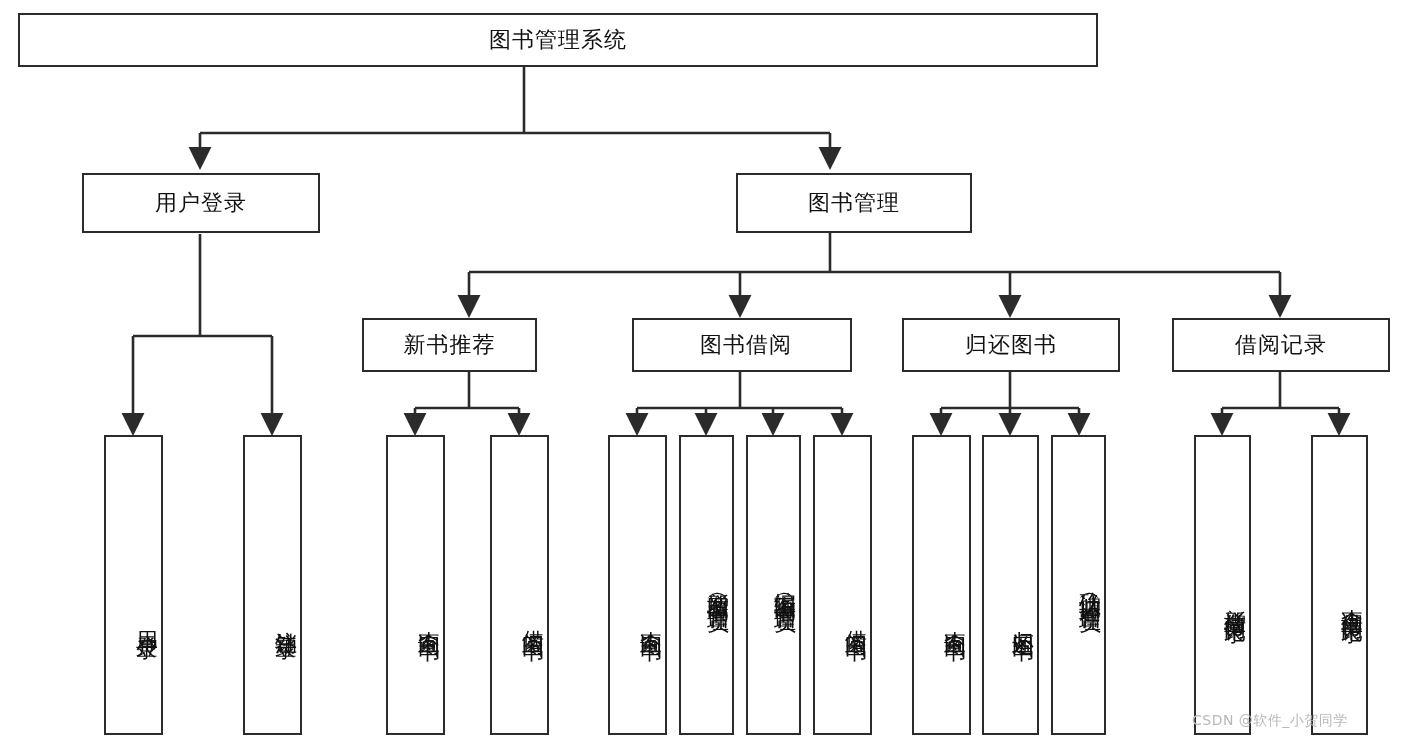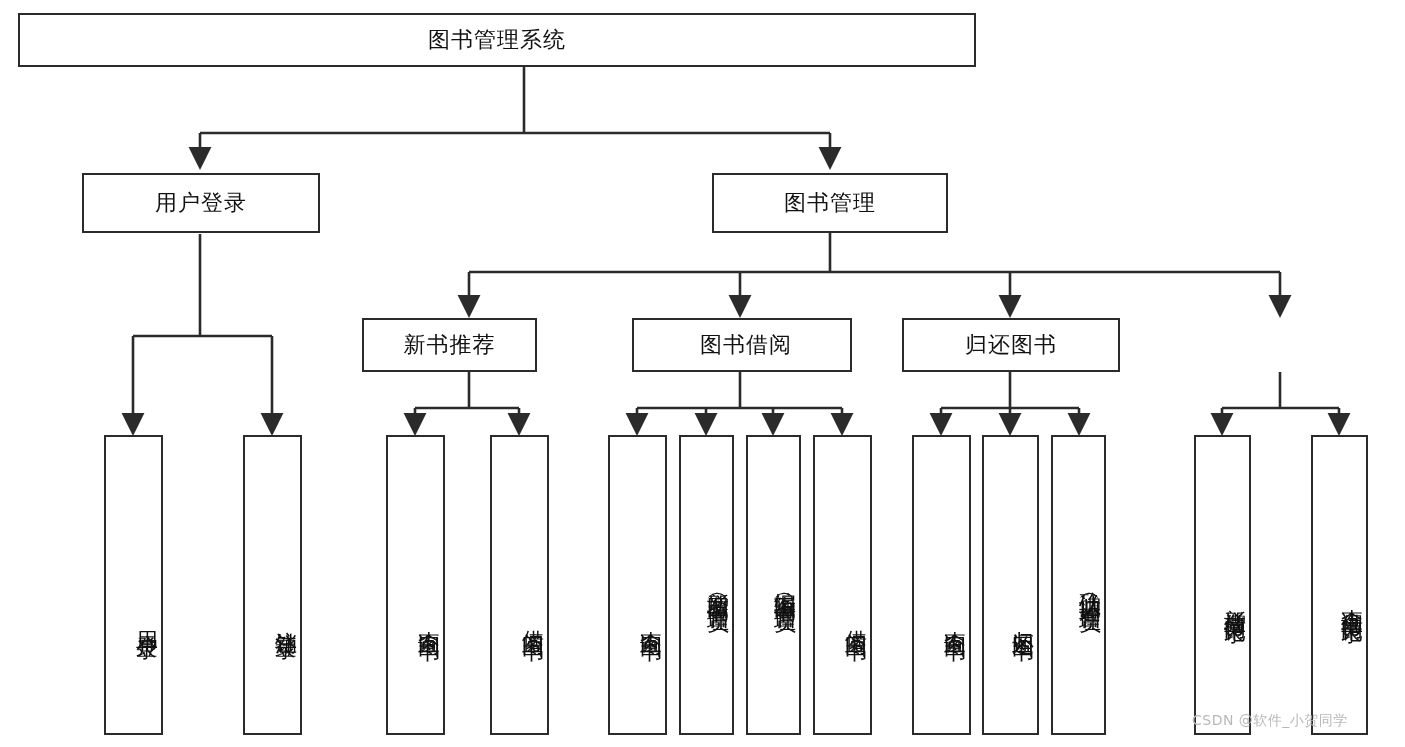--- a/index.html
+++ b/index.html
@@ -116,44 +116,47 @@
       <path d="M 1010 408 L 1010 432" marker-end="url(#arrow)"></path>
       <path d="M 1079 408 L 1079 432" marker-end="url(#arrow)"></path>
 
       <path d="M 1280 372 L 1280 408"></path>
       <path d="M 1222 408 L 1339 408"></path>
       <path d="M 1222 408 L 1222 432" marker-end="url(#arrow)"></path>
       <path d="M 1339 408 L 1339 432" marker-end="url(#arrow)"></path>
     </g>
   </svg>
 
-  <div class="node horizontal" style="left:18px; top:13px; width:958px; height:54px;align-items:center;">
+  <div class="node horizontal" style="left:18px; top:13px; width:1080px; height:54px;align-items:center;">
     <span>图书管理系统</span>
   </div>
 
   <div class="node horizontal" style="left:82px; top:173px; width:238px; height:60px;">
     <span>用户登录</span>
   </div>
 
-  <div class="node horizontal" style="left:712px; top:173px; width:236px; height:60px;">
+  <div class="node horizontal" style="left:736px; top:173px; width:236px; height:60px;">
     <span>图书管理</span>
   </div>
 
   <div class="node horizontal" style="left:362px; top:318px; width:175px; height:54px;">
     <span>新书推荐</span>
   </div>
 
   <div class="node horizontal" style="left:632px; top:318px; width:220px; height:54px;padding-left:8px;">
     <span>图书借阅</span>
   </div>
 
   <div class="node horizontal" style="left:902px; top:318px; width:218px; height:54px;">
     <span>归还图书</span>
   </div>
 
+  <div class="node horizontal" style="left:1172px; top:318px; width:218px; height:54px;">
+    <span>借阅记录</span>
+  </div>
 
   <div class="node vertical" style="left:104px; top:435px; width:59px; height:300px; padding-top:68px;">
     <span>用户登录</span>
   </div>
 
   <div class="node vertical" style="left:243px; top:435px; width:59px; height:300px; padding-top:68px;">
     <span>注销登录</span>
   </div>
 
   <div class="node vertical" style="left:386px; top:435px; width:59px; height:300px; padding-top:68px;">

